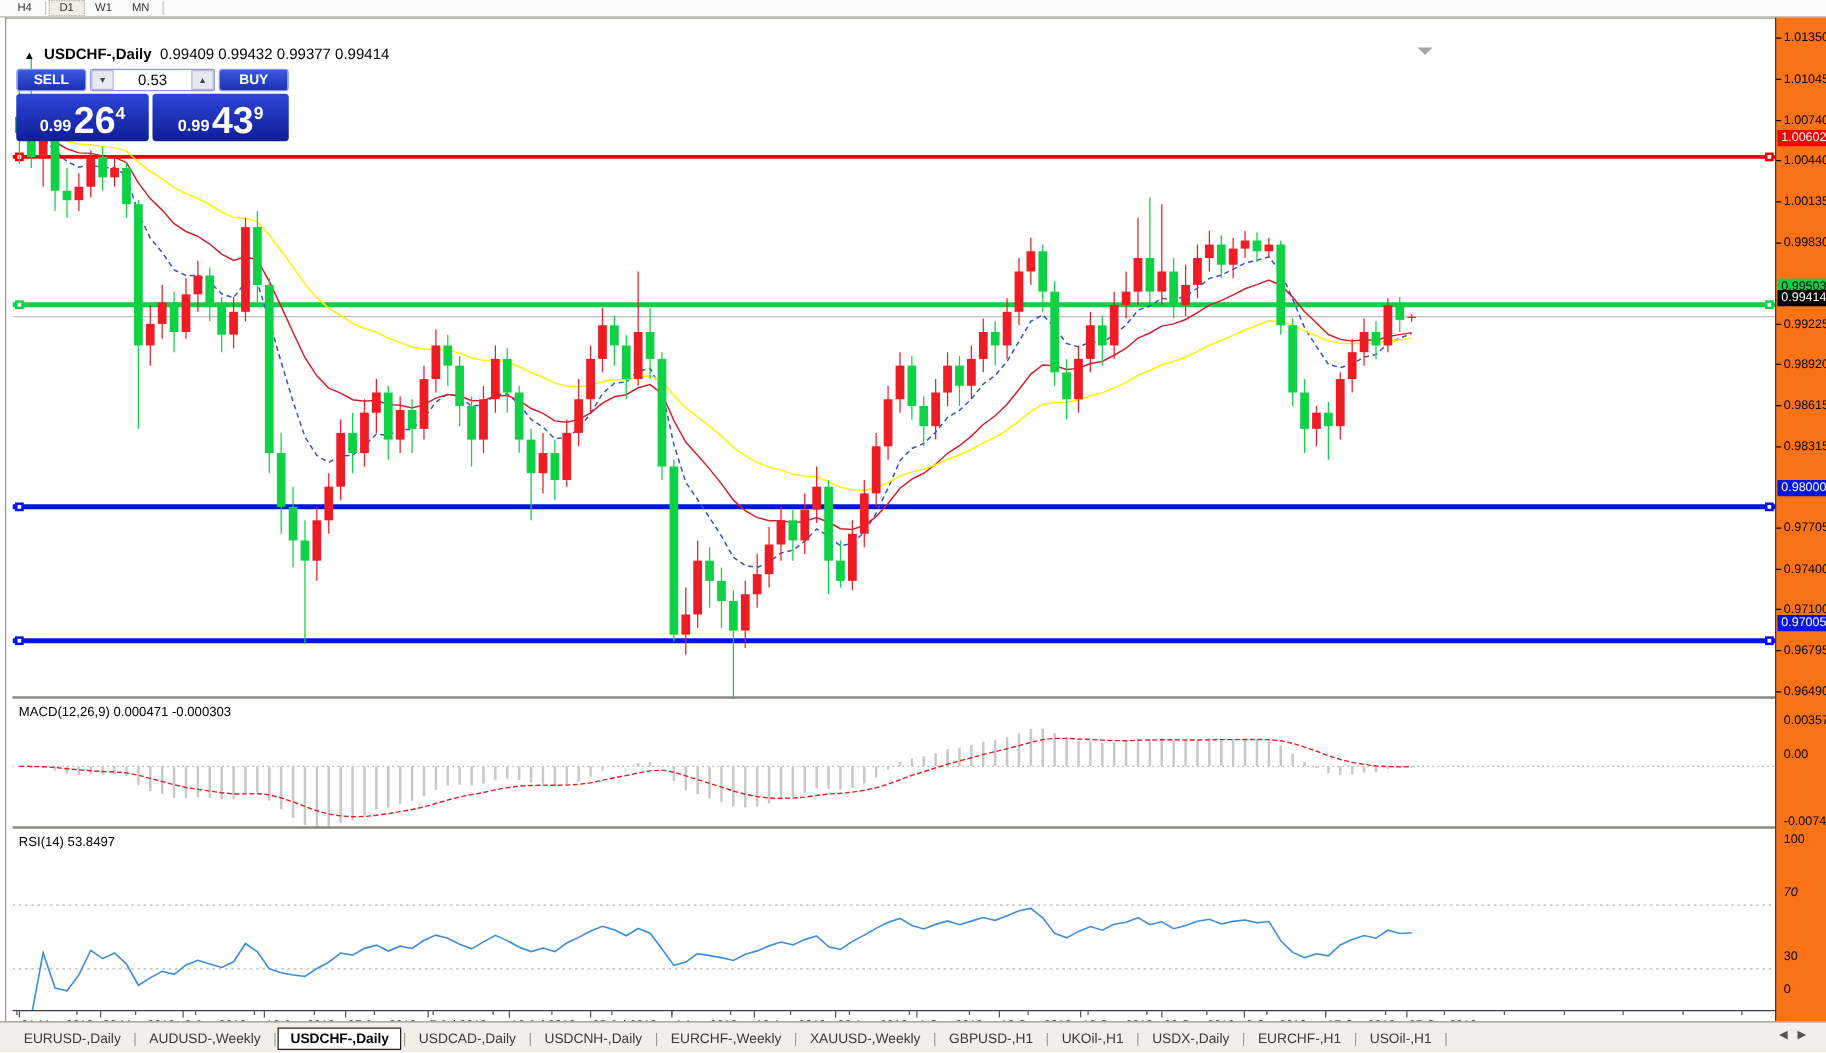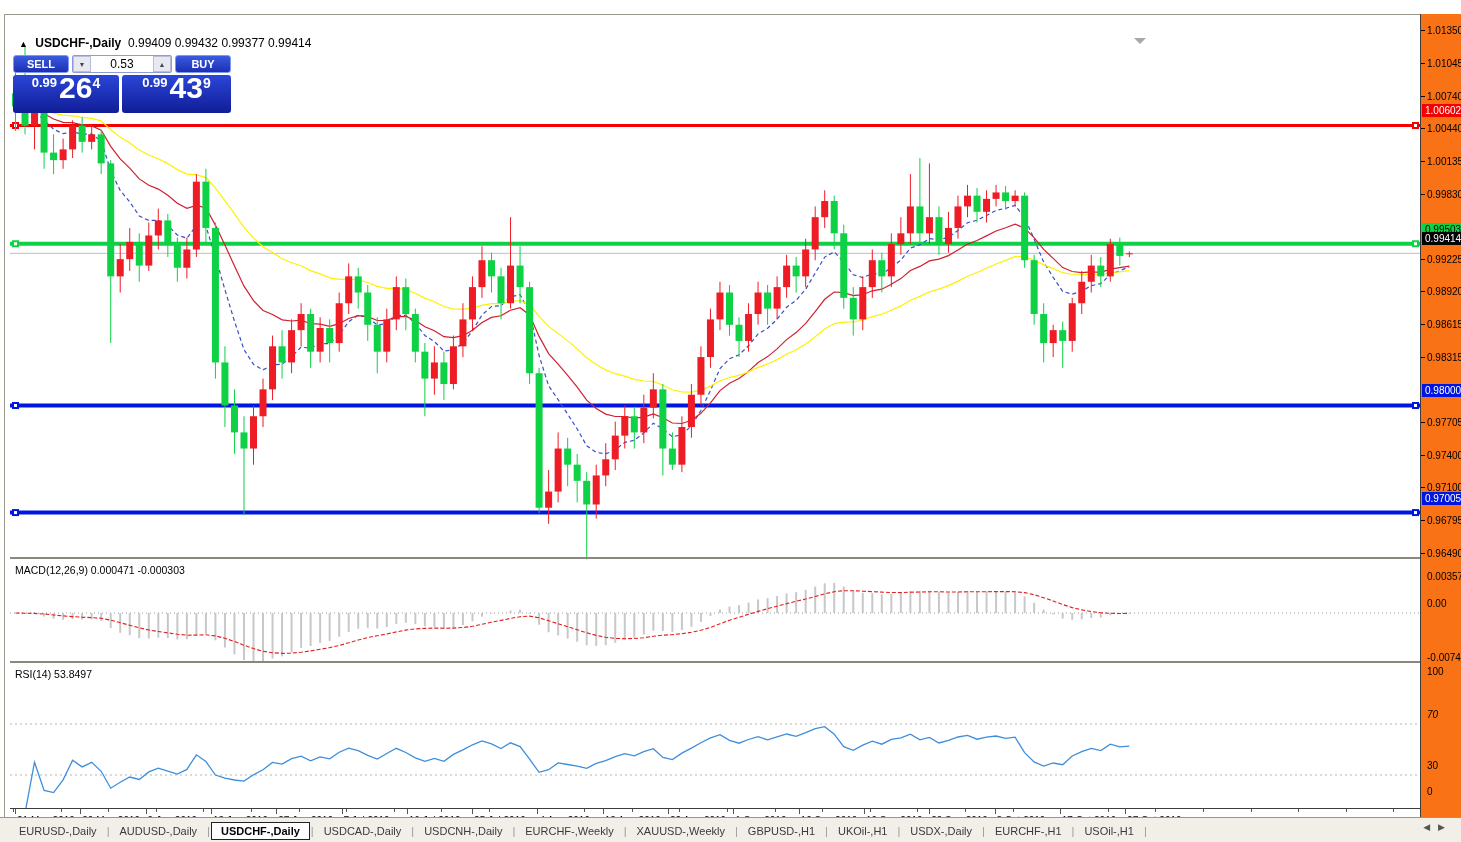--- a/index.html
+++ b/index.html
@@ -34,38 +34,47 @@
   
   #trade-panel{position:absolute;left:8px;top:40px;z-index:10;width:218px;}
   #tp-row1{display:flex;height:18px;}
   .tp-btn{background:linear-gradient(#3a5be0,#1c2fb4);color:#fff;font-size:11px;font-weight:700;
           border:1px solid #7d97f5;border-radius:3px;display:flex;align-items:center;justify-content:center;cursor:pointer;}
   #sell-btn{width:54px;}#buy-btn{width:54px;}
   #vol-wrap{display:flex;flex:1;margin:0 3px;border:1px solid #8f9bd6;background:#fff;border-radius:2px;}
   .spin{width:16px;background:#e8e8f0;border:1px solid #b9bdd9;font-size:7px;color:#445;display:flex;align-items:center;justify-content:center;cursor:pointer;}
   #vol-value{flex:1;font-size:12px;color:#000;display:flex;align-items:center;justify-content:center;}
   #tp-row2{display:flex;margin-top:2px;height:38px;}
-  .quote-box{background:linear-gradient(#2b46d8,#101d96);color:#fff;border-radius:3px;display:flex;align-items:flex-start;justify-content:center;padding-bottom:3px;cursor:pointer;}
+  .quote-box{background:linear-gradient(#2b46d8,#101d96);color:#fff;border-radius:3px;display:flex;align-items:flex-end;justify-content:center;padding-bottom:3px;cursor:pointer;}
   #sell-quote{width:106px;margin-right:3px;}#buy-quote{width:109px;}
   .q-small{font-size:13px;font-weight:700;margin-bottom:2px;}
   .q-big{font-size:30px;font-weight:700;line-height:26px;margin-left:2px;}
   .q-sup{font-size:14px;font-weight:700;margin-bottom:12px;}
   
   #tabbar{position:absolute;left:0;top:817px;width:1461px;height:25px;background:#f1efe7;border-top:1px solid #9a988d;
           display:flex;align-items:center;font-size:11px;color:#3a3a3a;}
   .tab{padding:3px 9px;cursor:pointer;white-space:nowrap;}
   .tab.active{background:#fff;border:1px solid #222;font-weight:700;color:#000;padding:2px 9px;}
   .tab-sep{color:#999;margin:0 1px;}
   #tab-arrows{position:absolute;right:8px;top:822px;font-size:9px;color:#555;letter-spacing:8px;cursor:pointer;}
 </style>
 </head>
 <body>
 
 <div id="app">
 
+  <div id="toolbar">
+      <span style="width: 6px;"></span>
+      <div class="tf-btn">H4</div>
+      <div class="tf-sep"></div>
+      <div class="tf-btn active">D1</div>
+      <div class="tf-btn">W1</div>
+      <div class="tf-btn">MN</div>
+      <div class="tf-sep"></div>
+    </div>
 
   <div id="chart-win">
     <svg id="price-svg" width="1415" height="534">
         <line x1="0" y1="216.33296000000047" x2="1415" y2="216.33296000000047" stroke="#bebebe" stroke-width="1"></line>
         <line x1="0" y1="88.49228000000164" x2="1415" y2="88.49228000000164" stroke="#f50000" stroke-width="3"></line>
         <rect x="2" y="84.99228000000164" width="7" height="7" fill="#f50000"></rect>
         <rect x="4" y="86.99228000000164" width="3" height="3" fill="#ffffff"></rect>
         <rect x="1402" y="84.99228000000164" width="7" height="7" fill="#f50000"></rect>
         <rect x="1404" y="86.99228000000164" width="3" height="3" fill="#ffffff"></rect>
         <line x1="0" y1="206.75567000000106" x2="1415" y2="206.75567000000106" stroke="#0ed145" stroke-width="4"></line>
@@ -599,21 +608,21 @@
       <div class="axis-label" style="top: 652px;">100</div>
       <div class="axis-label" style="top: 695px; font-style: italic;">70</div>
       <div class="axis-label" style="top: 746px;">30</div>
       <div class="axis-label" style="top: 772px;">0</div>
     </div>
 
   <div id="tabbar">
       <span style="width: 10px;"></span>
       <div class="tab">EURUSD-,Daily</div>
       <span class="tab-sep">|</span>
-      <div class="tab">AUDUSD-,Daily</div>
+      <div class="tab">AUDUSD-,Weekly</div>
       <span class="tab-sep">|</span>
       <div class="tab active">USDCHF-,Daily</div>
       <span class="tab-sep">|</span>
       <div class="tab">USDCAD-,Daily</div>
       <span class="tab-sep">|</span>
       <div class="tab">USDCNH-,Daily</div>
       <span class="tab-sep">|</span>
       <div class="tab">EURCHF-,Weekly</div>
       <span class="tab-sep">|</span>
       <div class="tab">XAUUSD-,Weekly</div>

